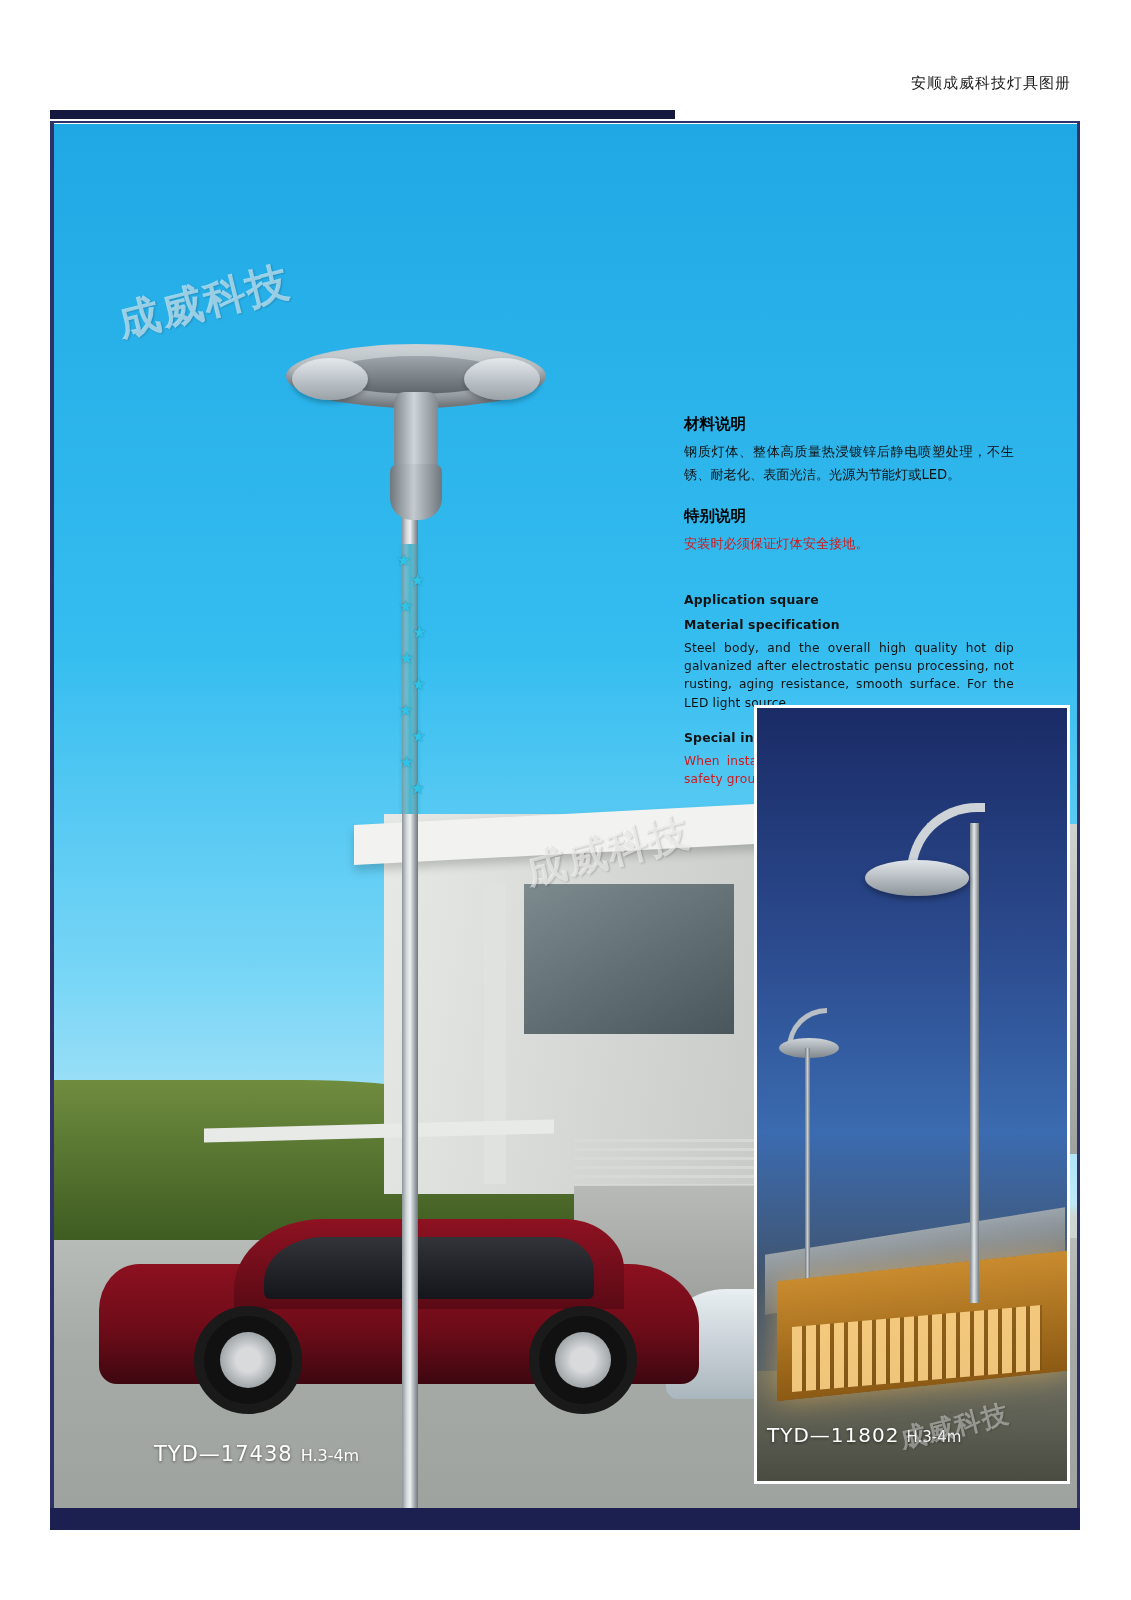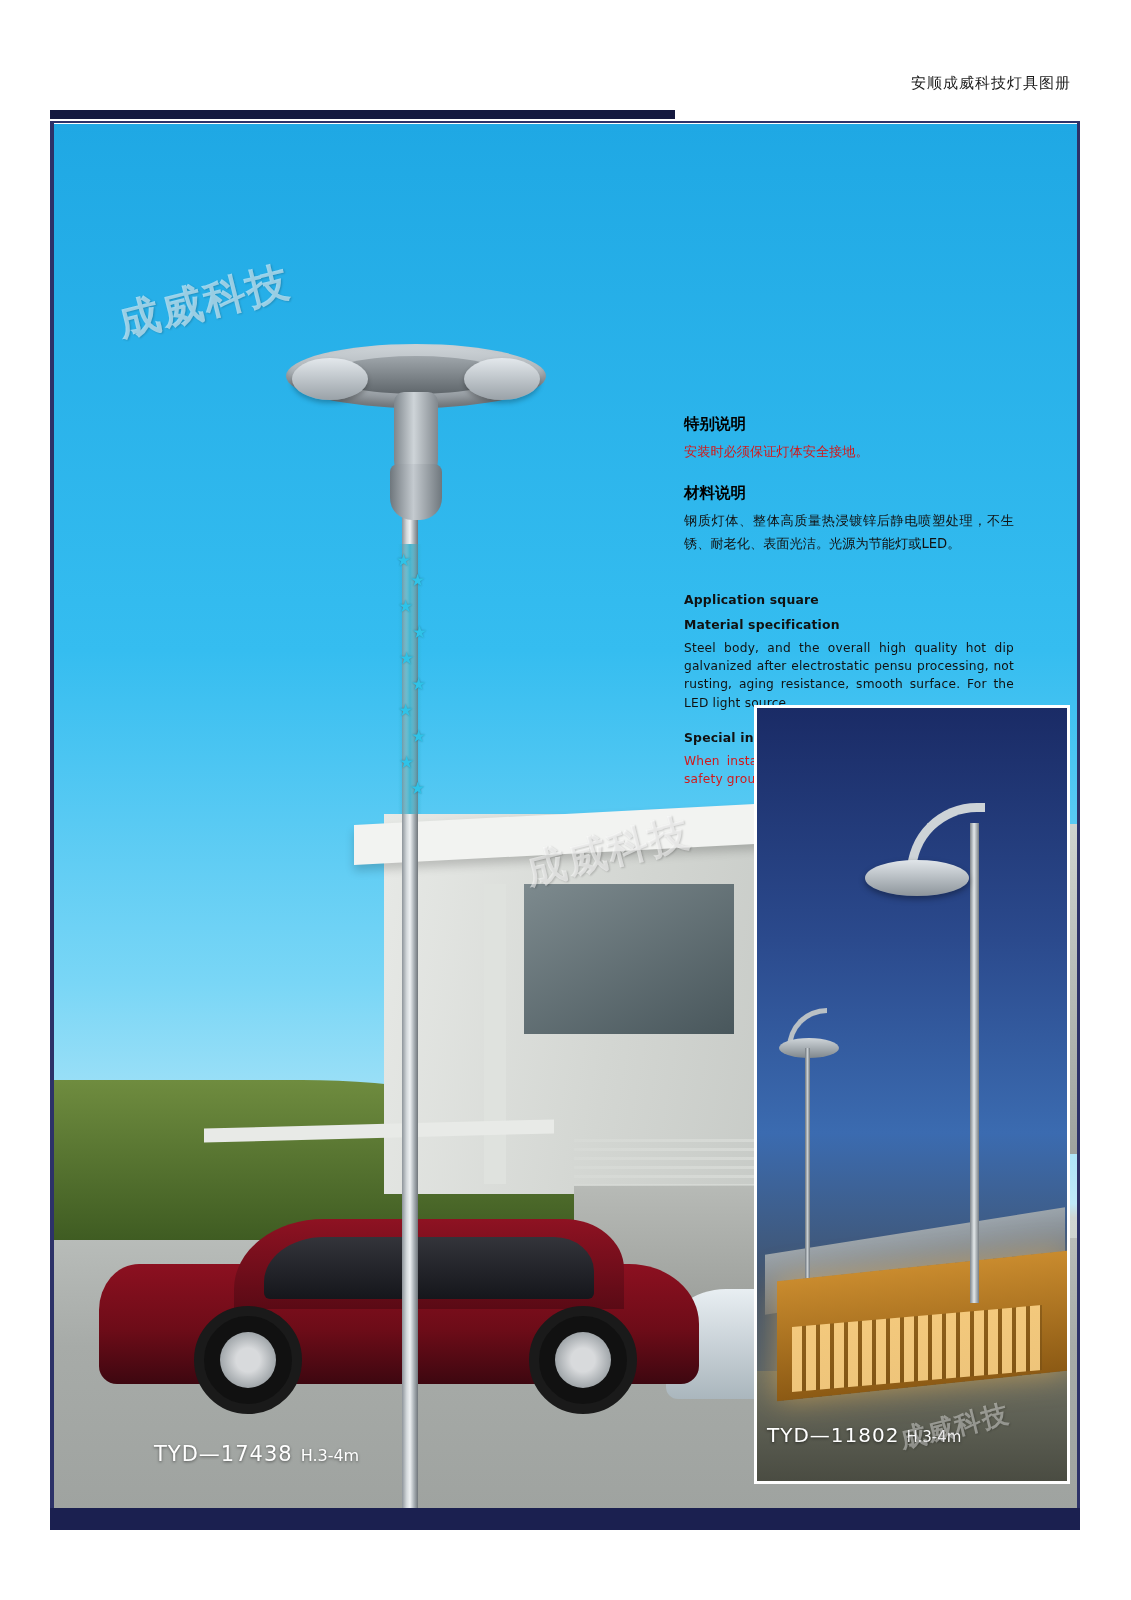--- a/index.html
+++ b/index.html
@@ -558,27 +558,27 @@
     <div class="watermark wm-2">成威科技</div>
 
     <div class="label-main">
       <span class="code">TYD—17438</span><span class="size">H.3-4m</span>
     </div>
 
     <div class="spec">
 
 
       <div class="block-cn">
+        <h3>材料说明</h3>
+        <p>钢质灯体、整体高质量热浸镀锌后静电喷塑处理，不生锈、耐老化、表面光洁。光源为节能灯或LED。</p>
+      </div>
+
+      <div class="block-cn">
         <h3>特别说明</h3>
         <p class="red">安装时必须保证灯体安全接地。</p>
-      </div>
-
-      <div class="block-cn">
-        <h3>材料说明</h3>
-        <p>钢质灯体、整体高质量热浸镀锌后静电喷塑处理，不生锈、耐老化、表面光洁。光源为节能灯或LED。</p>
       </div>
 
       <div class="gap"></div>
 
       <div>
         <p class="en-h">Application square</p>
       </div>
 
       <div>
         <p class="en-h">Material specification</p>

